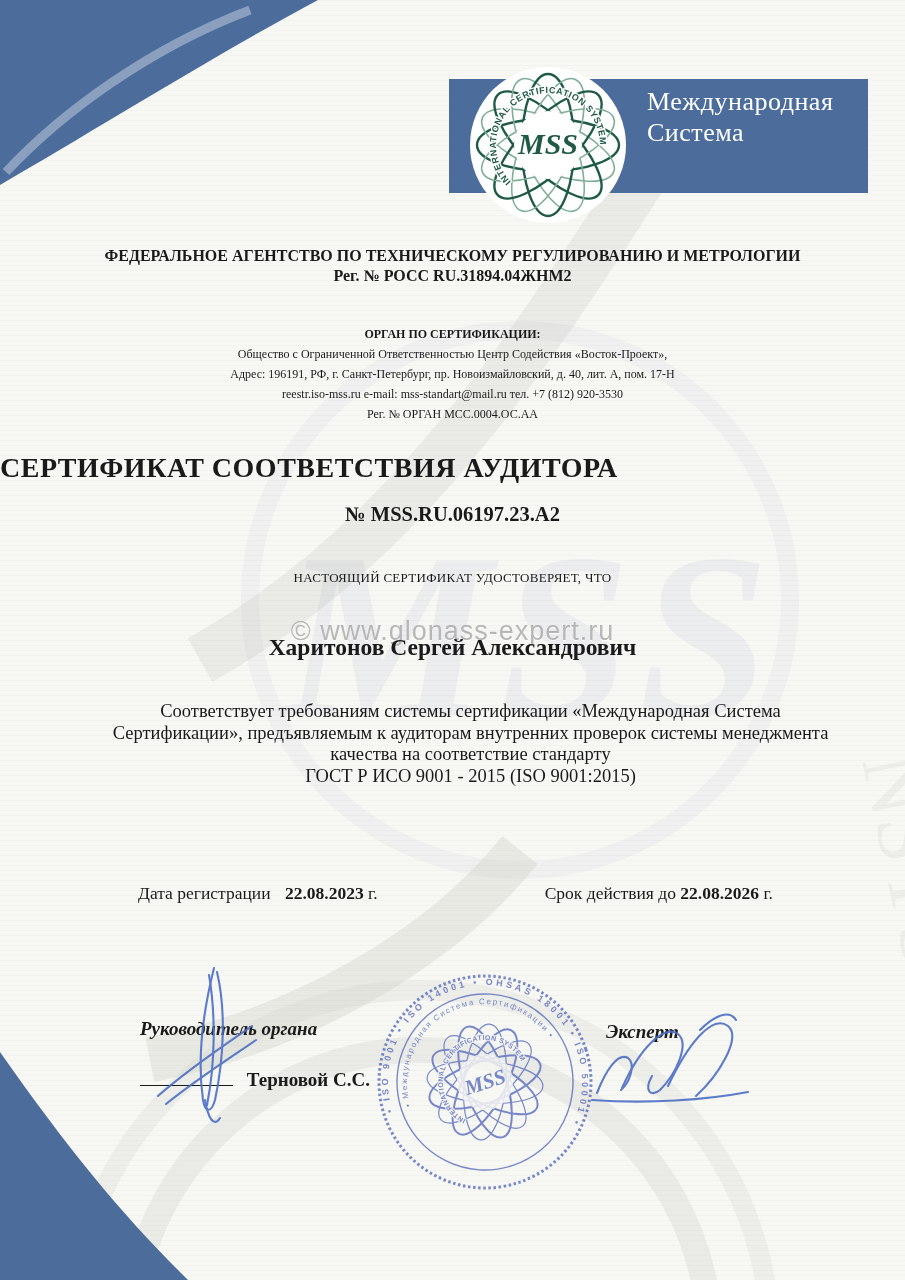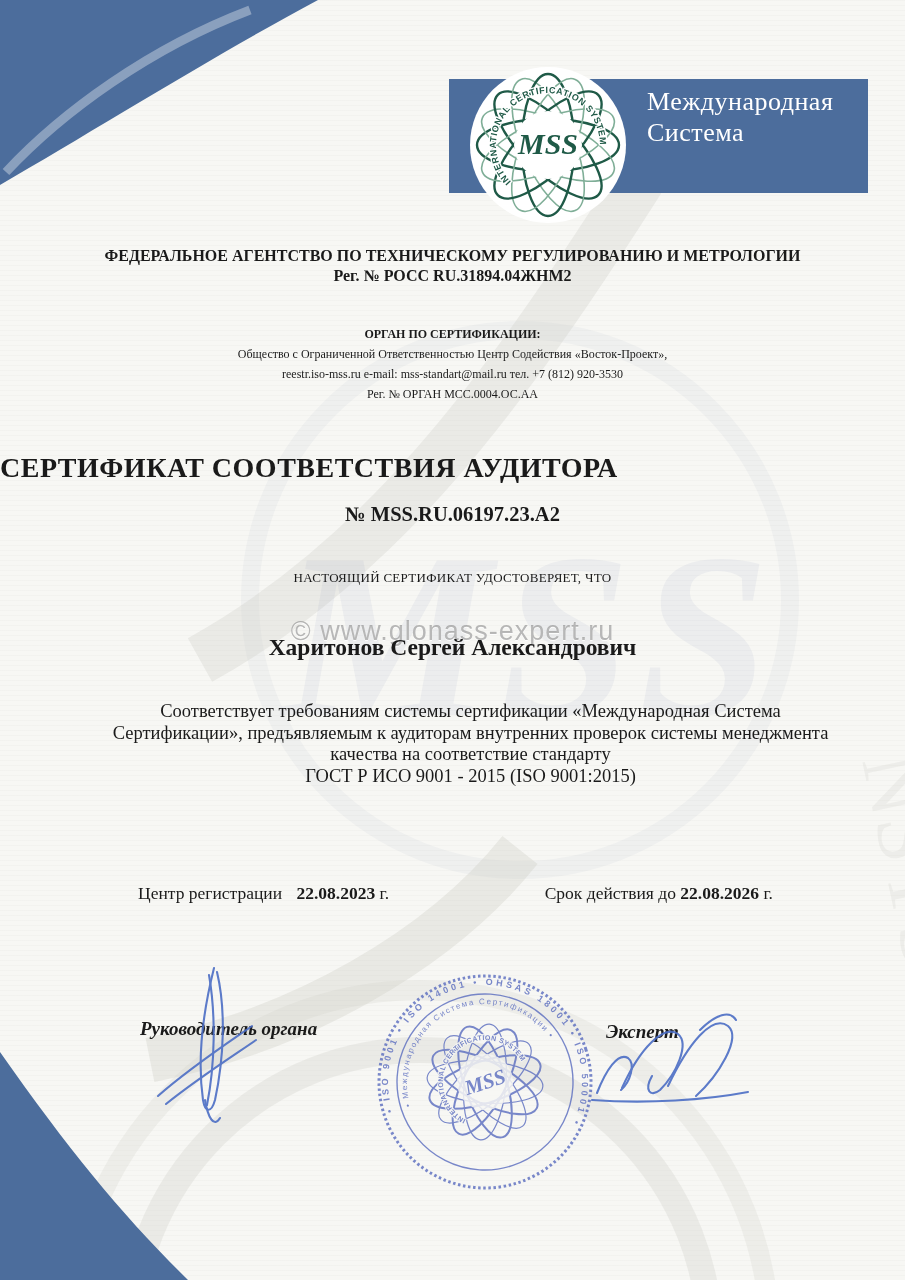--- a/index.html
+++ b/index.html
@@ -106,50 +106,55 @@
   </svg>
 
   <div class="abs hdr">
     <div>ФЕДЕРАЛЬНОЕ АГЕНТСТВО ПО ТЕХНИЧЕСКОМУ РЕГУЛИРОВАНИЮ И МЕТРОЛОГИИ</div>
     <div>Рег. № РОСС RU.31894.04ЖНМ2</div>
   </div>
 
   <div class="abs org">
     <div class="org-title">ОРГАН ПО СЕРТИФИКАЦИИ:</div>
     <div>Общество с Ограниченной Ответственностью Центр Содействия «Восток-Проект»,</div>
+    <div>Адрес: 196191, РФ, г. Санкт-Петербург, пр. Новоизмайловский, д. 40, лит. А, пом. 17-Н</div>
     <div>reestr.iso-mss.ru e-mail: mss-standart@mail.ru тел. +7 (812) 920-3530</div>
     <div>Рег. № ОРГАН МСС.0004.ОС.АА</div>
   </div>
 
   <div class="abs cert-title">СЕРТИФИКАТ СООТВЕТСТВИЯ АУДИТОРА</div>
   <div class="abs cert-number">№ MSS.RU.06197.23.А2</div>
   <div class="abs statement">НАСТОЯЩИЙ СЕРТИФИКАТ УДОСТОВЕРЯЕТ, ЧТО</div>
 
   <div class="abs photo-watermark">© www.glonass-expert.ru</div>
   <div class="abs holder">Харитонов Сергей Александрович</div>
 
   <div class="abs desc">
     <div>Соответствует требованиям системы сертификации «Международная Система</div>
     <div>Сертификации», предъявляемым к аудиторам внутренних проверок системы менеджмента</div>
     <div>качества на соответствие стандарту</div>
     <div>ГОСТ Р ИСО 9001 - 2015 (ISO 9001:2015)</div>
   </div>
 
   <div class="abs date-left">
-    <span>Центр регистрации</span><span class="date-gap"></span>
+    <span>Дата регистрации</span><span class="date-gap"></span>
     <span class="date-bold">22.08.2023</span>
     <span>г.</span>
   </div>
   <div class="abs date-right">
     <span>Срок действия до</span>
     <span class="date-bold">22.08.2026</span>
     <span>г.</span>
   </div>
 
   <div class="abs sig-label sig-label-left">Руководитель органа</div>
+  <div class="abs sig-row sig-row-left">
+    <span class="sig-line sig-line-left"></span>
+    <span class="sig-name">Терновой С.С.</span>
+  </div>
   <div class="abs sig-label sig-label-right">Эксперт</div>
 
   <svg class="abs" style="left:365px;top:962px;" width="240" height="240" viewBox="-120 -120 240 240">
     <defs>
       <path id="stampOuter" d="M -97,0 A 97,97 0 1 1 97,0 A 97,97 0 1 1 -97,0"></path>
       <path id="stampInnerRu" d="M -78,0 A 78,78 0 1 1 78,0 A 78,78 0 1 1 -78,0"></path>
       <path id="stampRing" d="M -29.7,29.7 A 42,42 0 1 1 29.7,29.7"></path>
     </defs>
     <g transform="rotate(-18)" opacity="0.82">
       <circle r="106" fill="none" stroke="var(--stamp-blue,#5d6fc0)" stroke-width="3" stroke-dasharray="2.5 2.6"></circle>

